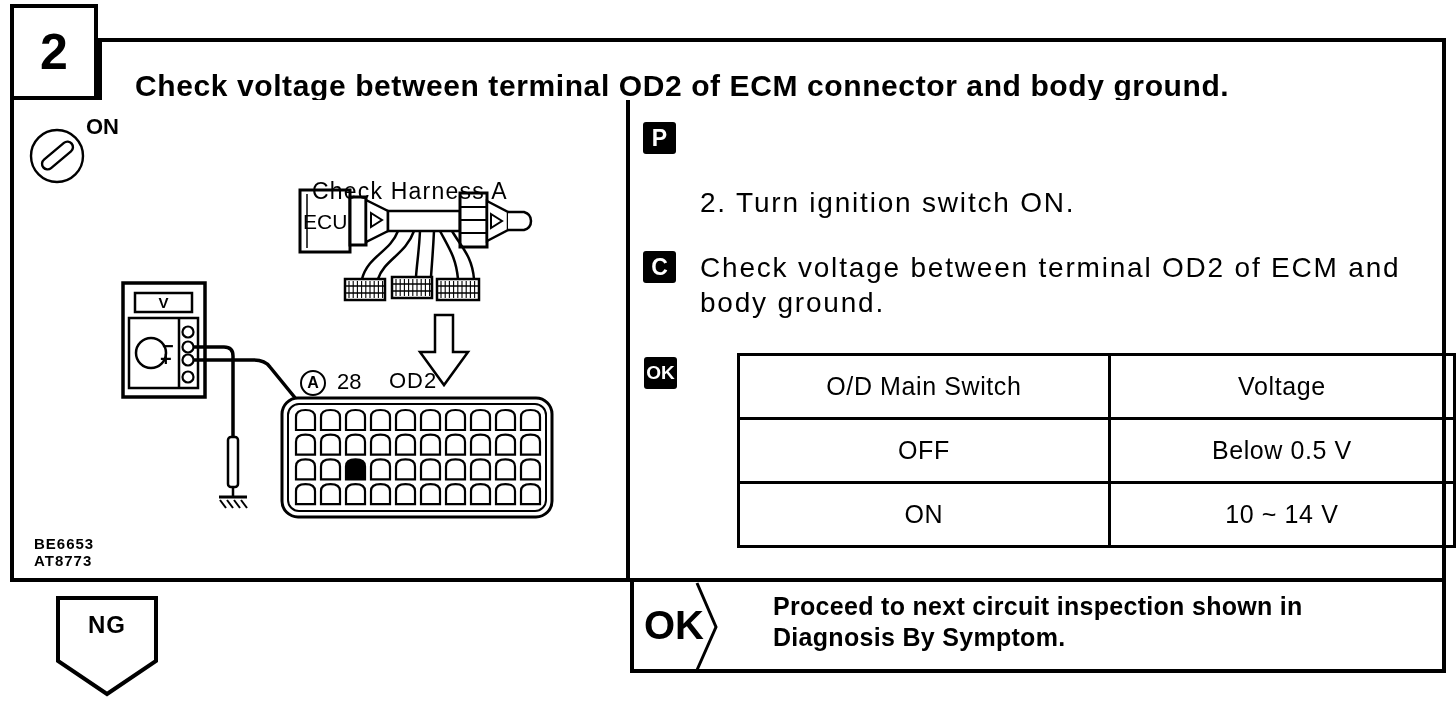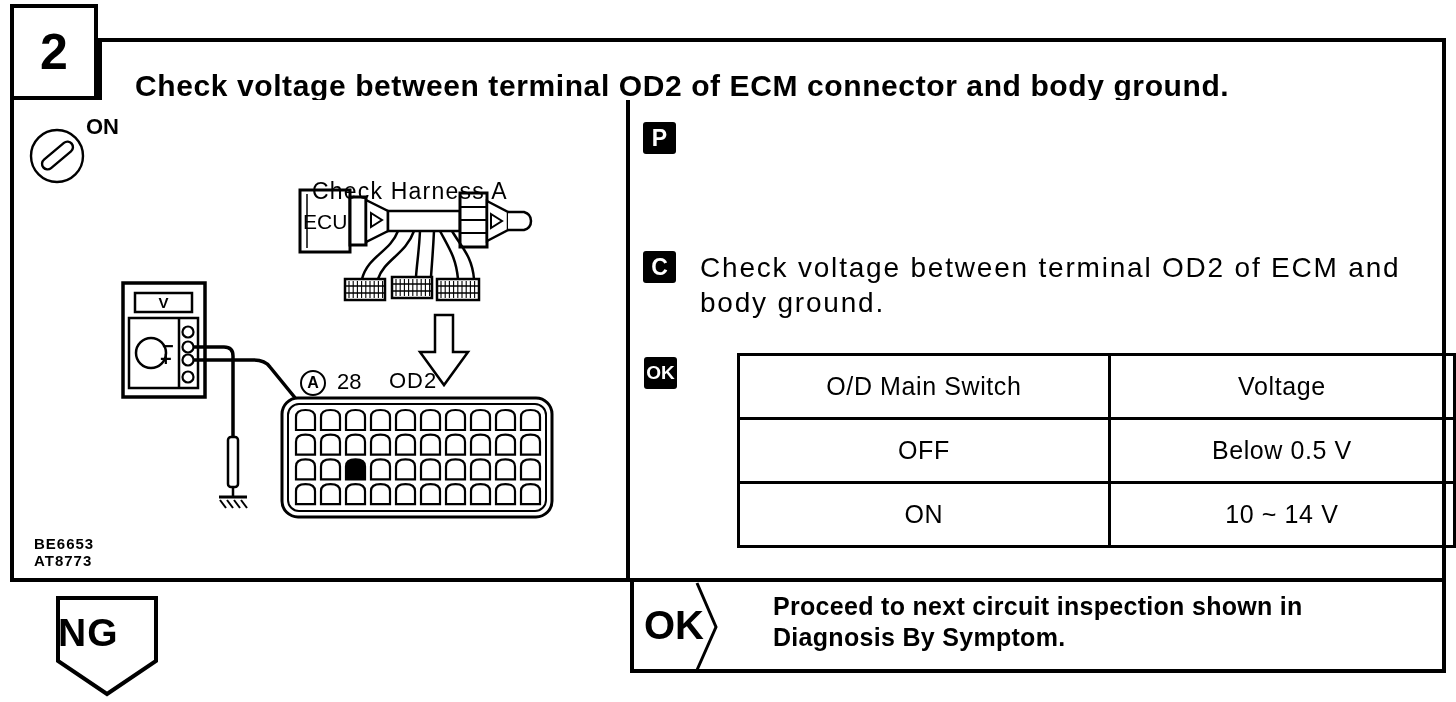--- a/index.html
+++ b/index.html
@@ -45,22 +45,22 @@
   }
   .result-ok{
     position:absolute;left:644px;top:603px;width:52px;text-align:center;
     font-size:40px;font-weight:bold;
   }
   .result-text{
     position:absolute;left:773px;top:591px;width:612px;
     font-size:25px;font-weight:bold;letter-spacing:0.3px;line-height:31px;white-space:normal;
   }
   .ng-label{
-    position:absolute;left:58px;top:611px;width:98px;
-    font-size:39px;font-weight:bold;letter-spacing:1px;
+    position:absolute;left:58px;top:611px;width:98px;text-align:center;
+    font-size:24px;font-weight:bold;letter-spacing:1px;
   }
 </style>
 </head>
 <body>
 
 <div class="page">
 
   <div class="box step-number">2</div>
   <div class="box title-box">
     <span style="white-space:nowrap;">Check voltage between terminal OD2 of ECM connector and body ground.</span>
@@ -225,20 +225,21 @@
   <span class="txt" style="left:135px;top:293px;width:57px;height:19px;line-height:19px;text-align:center;font-size:15px;font-weight:bold;">V</span>
   <span class="txt" style="left:162px;top:335px;font-size:20px;font-weight:bold;">−</span>
   <span class="txt" style="left:160px;top:348px;font-size:20px;font-weight:bold;">+</span>
   <span class="circle-a" style="left:300px;top:370px;">A</span>
   <span class="txt" style="left:337px;top:369px;font-size:22px;">28</span>
   <span class="txt" style="left:389px;top:368px;font-size:22px;letter-spacing:1px;text-align:center;">OD2</span>
   <span class="txt small-code" style="left:34px;top:535px;">BE6653</span>
   <span class="txt small-code" style="left:34px;top:552px;">AT8773</span>
 
   <div class="badge" style="left:643px;top:122px;">P</div>
+  <span class="txt body-text" style="left:700px;top:185px;">2. Turn ignition switch ON.</span>
 
   <div class="badge" style="left:643px;top:251px;">C</div>
   <div class="txt body-text wrap-text" style="left:700px;top:250px;width:748px;">Check voltage between terminal OD2 of ECM and body ground.</div>
 
   <div class="badge" style="left:644px;top:357px;font-size:19px;">OK</div>
   <table class="spec-table">
     <tbody>
         <tr style="height:50px;">
       <td style="width:346px;">O/D Main Switch</td>
       <td style="width:319px;">Voltage</td>

